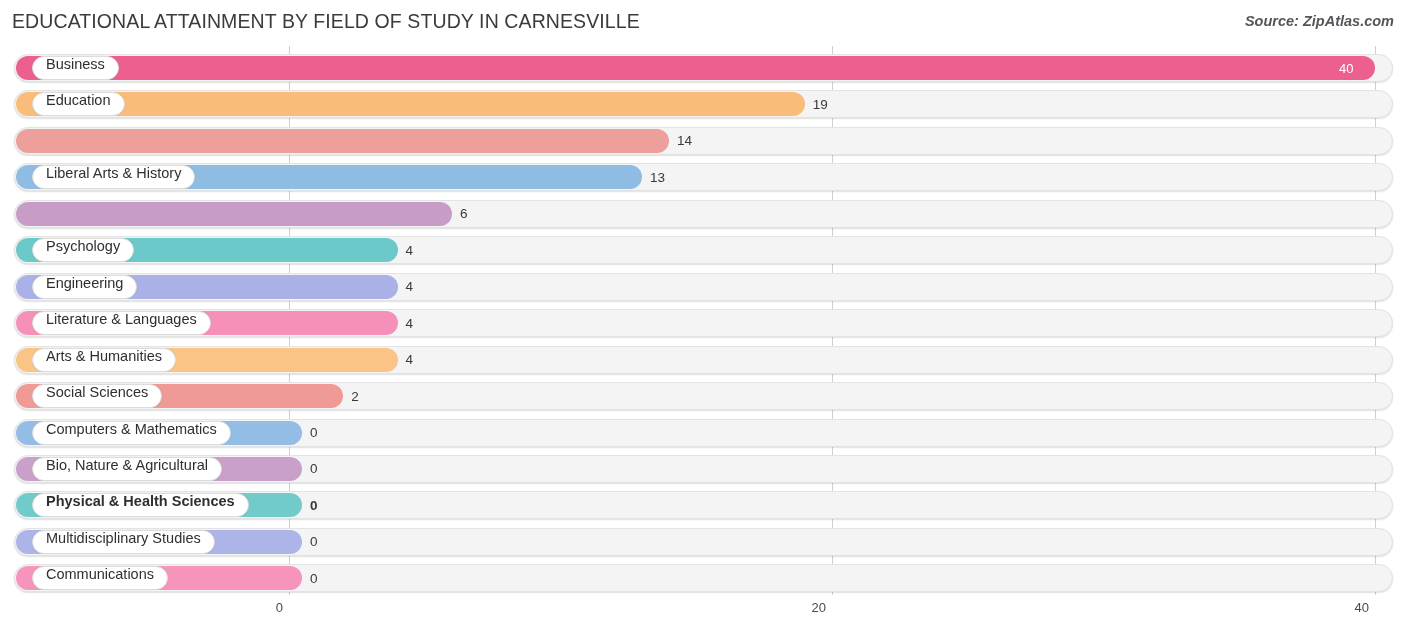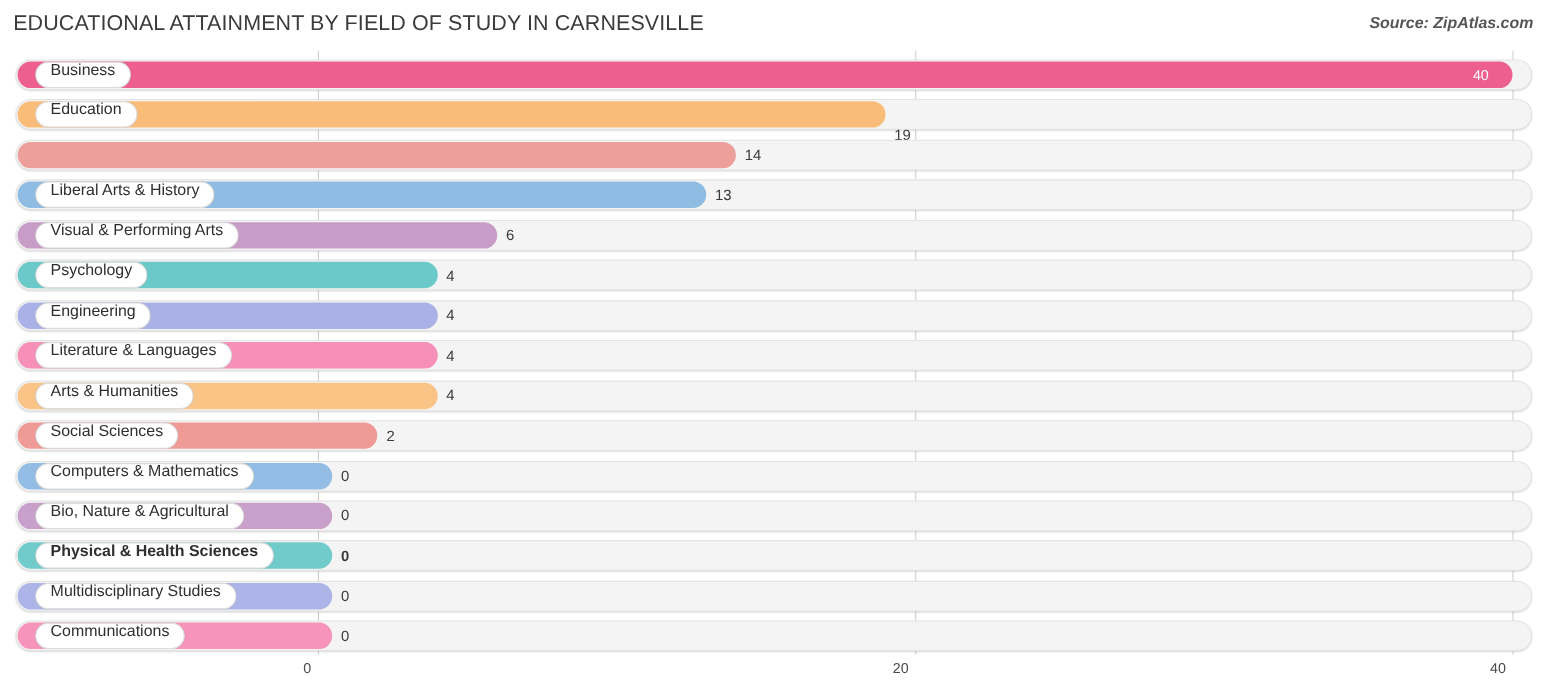--- a/index.html
+++ b/index.html
@@ -182,41 +182,38 @@
           <span class="pill-label">Business</span>
         </div>
         <div class="value inside" style="left: 1325px;">40</div>
       </div>
       <div class="row" style="top: 44.45px;">
         <div class="track"></div>
         <div class="bar" style="width: 788.85px; background: rgb(249, 189, 121);"></div>
         <div class="pill">
           <span class="pill-label">Education</span>
         </div>
-        <div class="value" style="left: 798.85px; margin-top: 18px;">19</div>
+        <div class="value" style="left: 798.85px;">19</div>
       </div>
       <div class="row" style="top: 80.9px;">
         <div class="track"></div>
         <div class="bar" style="width: 653.1px; background: rgb(236, 159, 155);"></div>
         <div class="value" style="left: 663.1px;">14</div>
       </div>
       <div class="row" style="top: 117.35px;">
         <div class="track"></div>
         <div class="bar" style="width: 625.95px; background: rgb(143, 188, 226);"></div>
         <div class="pill">
           <span class="pill-label">Liberal Arts &amp; History</span>
         </div>
         <div class="value" style="left: 635.95px;">13</div>
       </div>
       <div class="row" style="top: 153.8px;">
         <div class="track"></div>
         <div class="bar" style="width: 435.9px; background: rgb(199, 157, 199);"></div>
-        <div class="pill">
-          <span class="pill-label">Visual &amp; Performing Arts</span>
-        </div>
         <div class="value" style="left: 445.9px;">6</div>
       </div>
       <div class="row" style="top: 190.25px;">
         <div class="track"></div>
         <div class="bar" style="width: 381.6px; background: rgb(108, 201, 201);"></div>
         <div class="pill">
           <span class="pill-label">Psychology</span>
         </div>
         <div class="value" style="left: 391.6px;">4</div>
       </div>

